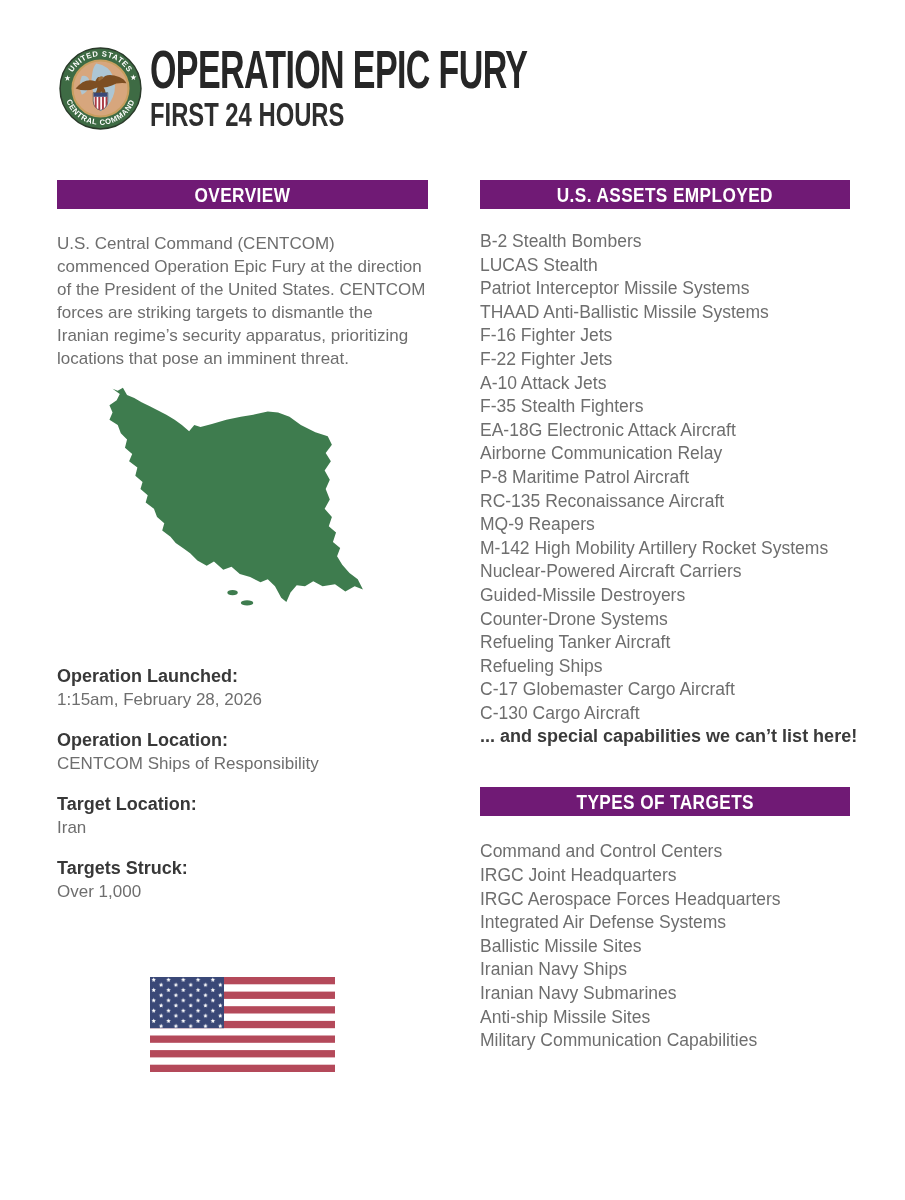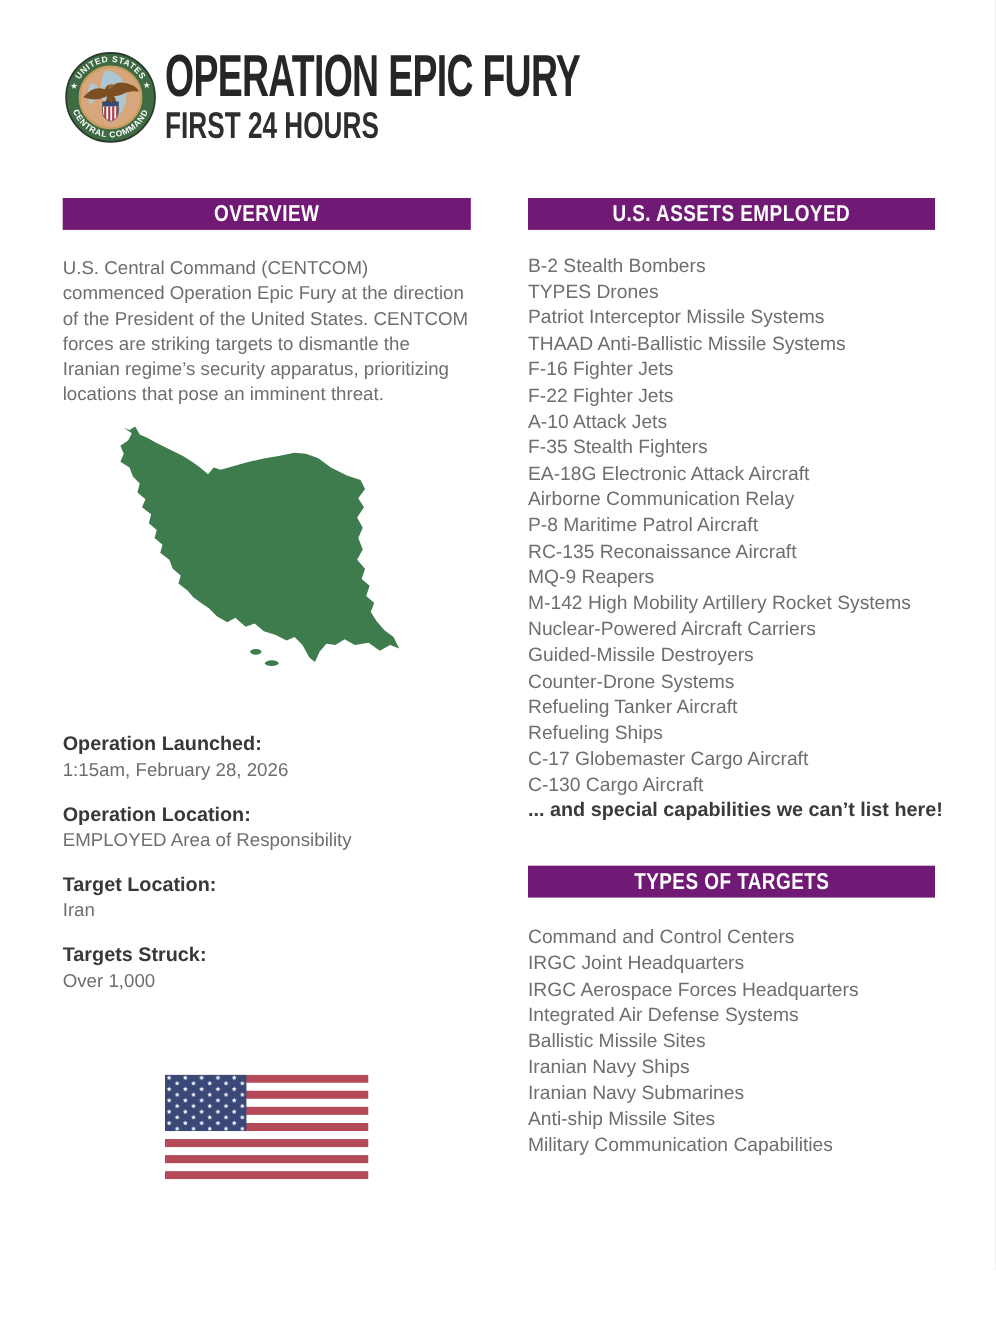--- a/index.html
+++ b/index.html
@@ -122,21 +122,21 @@
 
       <div class="facts">
 
           <div class="fact">
             <div class="fact-label">Operation Launched:</div>
             <div class="fact-value">1:15am, February 28, 2026</div>
           </div>
 
           <div class="fact">
             <div class="fact-label">Operation Location:</div>
-            <div class="fact-value">EMPLOYED Area of Responsibility</div>
+            <div class="fact-value">CENTCOM Ships of Responsibility</div>
           </div>
 
           <div class="fact">
             <div class="fact-label">Target Location:</div>
             <div class="fact-value">Iran</div>
           </div>
 
           <div class="fact">
             <div class="fact-label">Targets Struck:</div>
             <div class="fact-value">Over 1,000</div>
@@ -167,21 +167,21 @@
     </div>
 
     <div class="col-right">
       <div class="bar">
         <span>U.S. ASSETS EMPLOYED</span>
       </div>
       <div class="list">
 
           <div class="list-item">B-2 Stealth Bombers</div>
 
-          <div class="list-item">TYPES Drones</div>
+          <div class="list-item">LUCAS Stealth</div>
 
           <div class="list-item">Patriot Interceptor Missile Systems</div>
 
           <div class="list-item">THAAD Anti-Ballistic Missile Systems</div>
 
 
           <div class="list-item">F-16 Fighter Jets</div>
 
           <div class="list-item">F-22 Fighter Jets</div>
 

